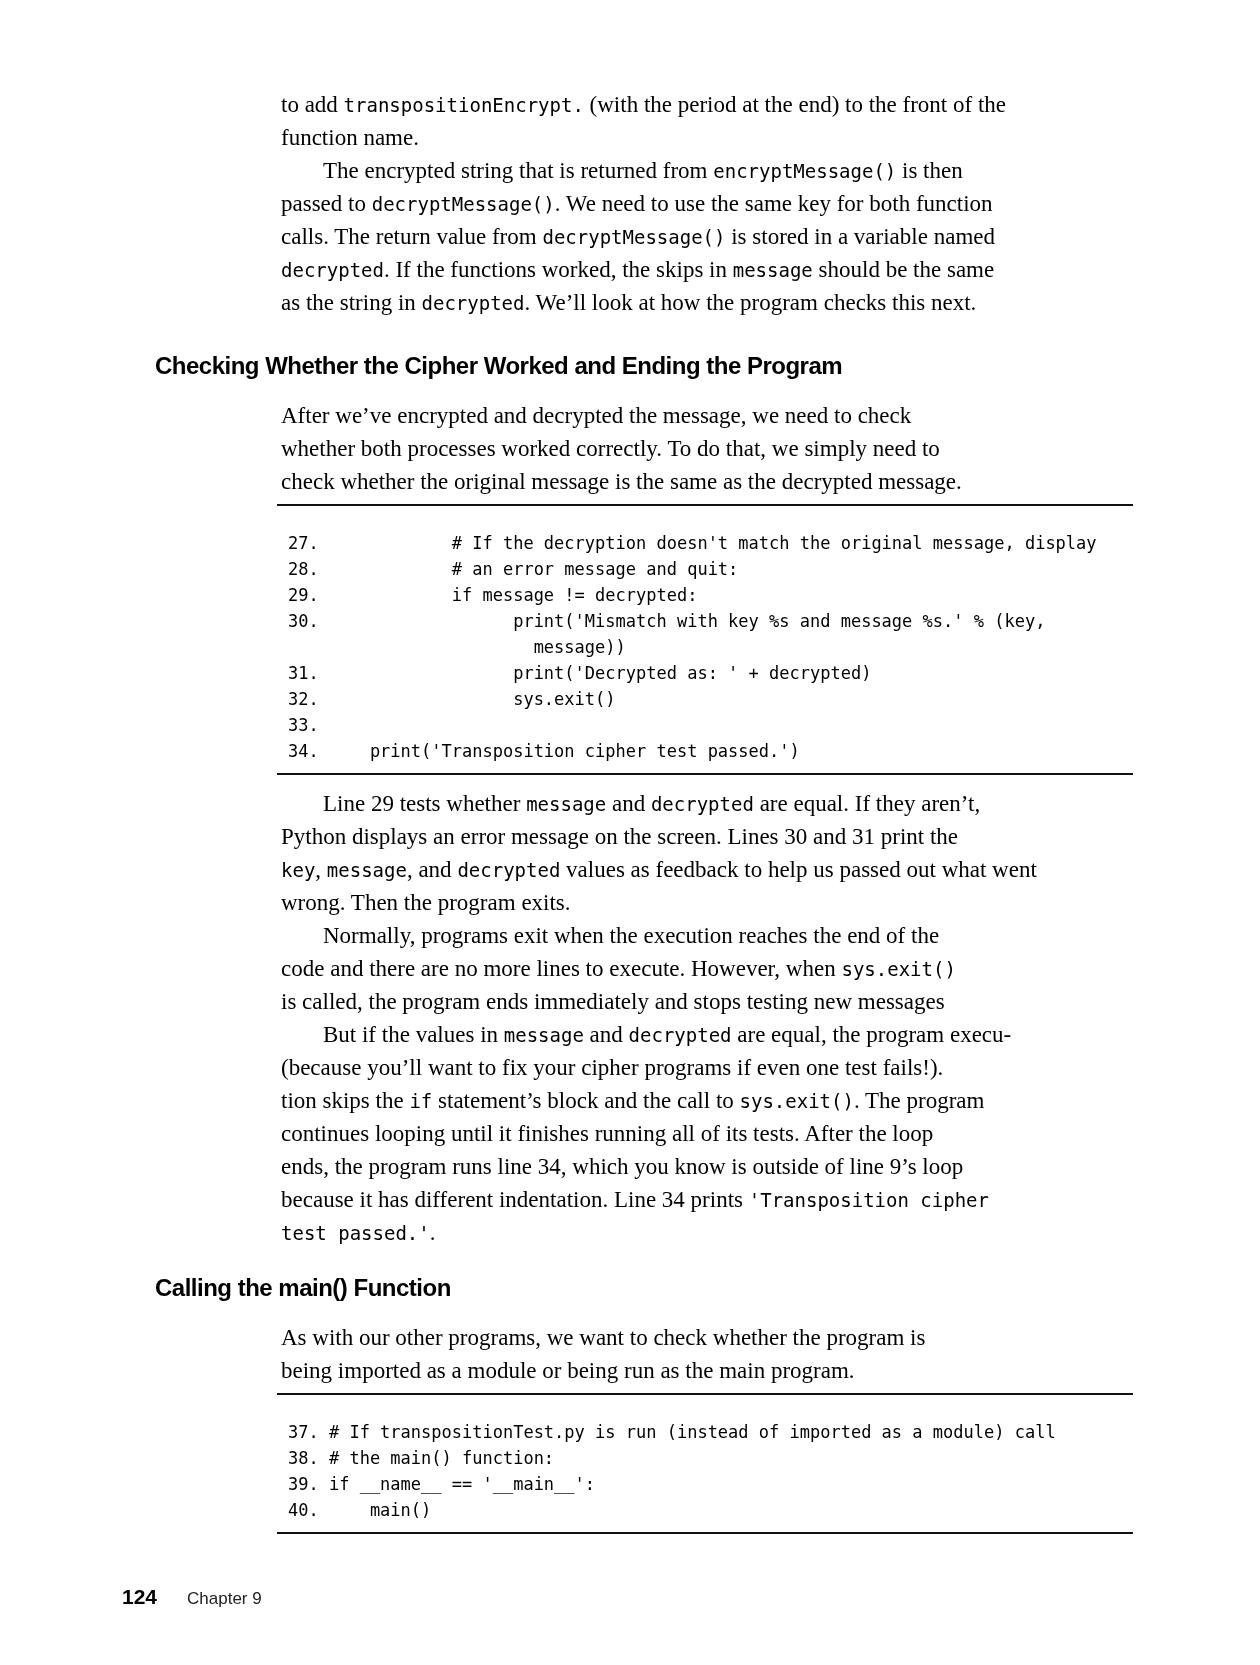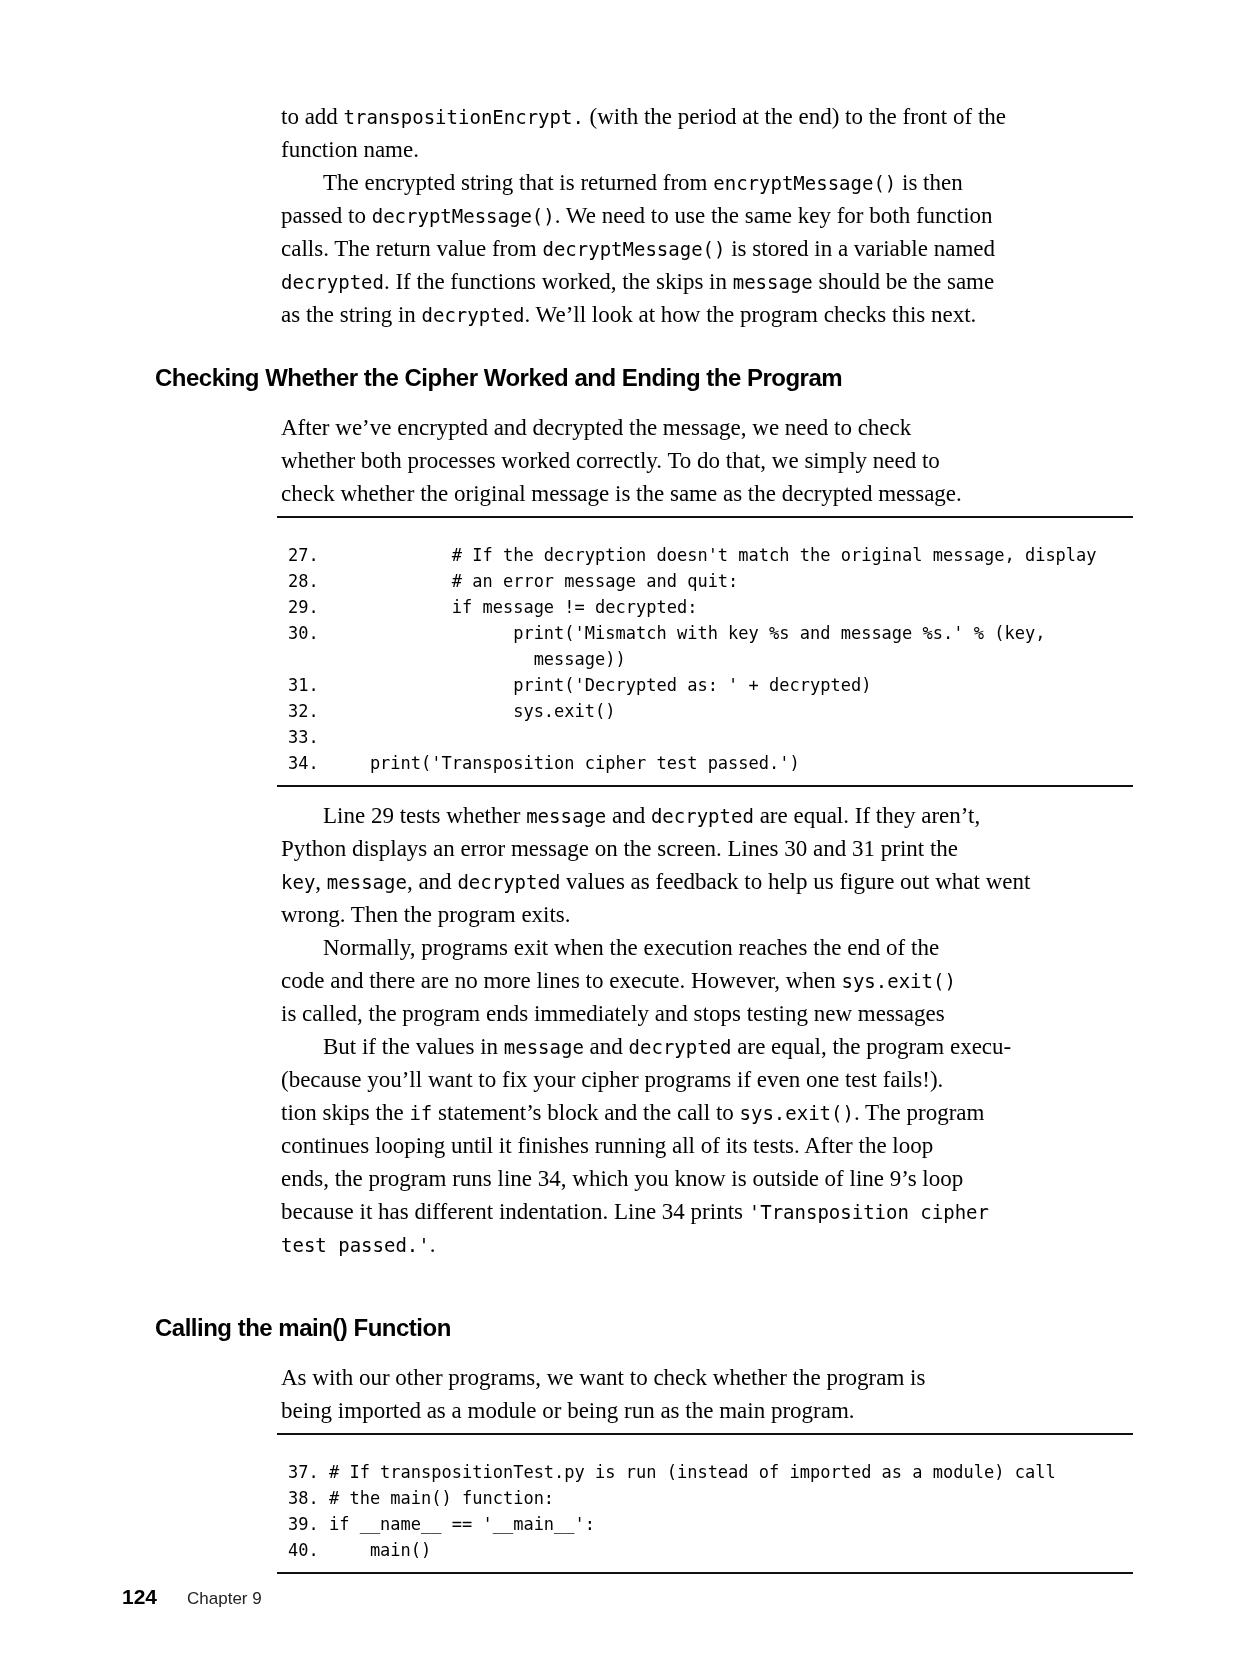--- a/index.html
+++ b/index.html
@@ -7,21 +7,21 @@
     position:relative;
     width:1260px;height:1665px;
     background:#ffffff;
     overflow:hidden;
     font-family:"Liberation Serif", serif;
     font-size:23px;
     color:#000;
   }
   .content{
     position:absolute;
-    left:281px;top:12px;
+    left:281px;top:0;
     width:860px;
     padding-top:88px;
   }
   .line{
     height:33px;line-height:33px;
     white-space:pre;
   }
   .line.indent{padding-left:42px;}
   .mono{
     font-family:"DejaVu Sans Mono", monospace;
@@ -29,21 +29,21 @@
   }
   h1{
     font-family:"Liberation Sans", sans-serif;
     font-weight:bold;
     font-size:24px;
     line-height:38px;
     letter-spacing:-0.5px;
     margin:28px 0 14px -126px;
     white-space:pre;
   }
-  h1.h-second{margin-top:48px;}
+  h1.h-second{margin-top:20px;}
   .listing{
     margin-left:-4px;
     width:856px;
     margin-top:6px;
     margin-bottom:12px;
   }
   .rule{
     height:0;
     border-top:2px solid #111;
   }
@@ -107,21 +107,21 @@
 31.                   print('Decrypted as: ' + decrypted)
 32.                   sys.exit()
 33.
 34.     print('Transposition cipher test passed.')</pre>
       <div class="rule"></div>
     </div>
 
     <div class="para-group">
         <div class="line indent"><span>Line 29 tests whether </span><span class="mono">message</span><span> and </span><span class="mono">decrypted</span><span> are equal. If they aren’t,</span></div>
         <div class="line"><span>Python displays an error message on the screen. Lines 30 and 31 print the</span></div>
-        <div class="line"><span class="mono">key</span><span>, </span><span class="mono">message</span><span>, and </span><span class="mono">decrypted</span><span> values as feedback to help us figure out what went</span></div>
+        <div class="line"><span class="mono">key</span><span>, </span><span class="mono">message</span><span>, and </span><span class="mono">decrypted</span><span> values as feedback to help us passed out what went</span></div>
         <div class="line"><span>wrong. Then the program exits.</span></div>
         <div class="line indent"><span>Normally, programs exit when the execution reaches the end of the</span></div>
         <div class="line"><span>code and there are no more lines to execute. However, when </span><span class="mono">sys.exit()</span></div>
         <div class="line"><span>is called, the program ends immediately and stops testing new messages</span></div>
         <div class="line indent"><span>But if the values in </span><span class="mono">message</span><span> and </span><span class="mono">decrypted</span><span> are equal, the program execu-</span></div>
         <div class="line"><span>(because you’ll want to fix your cipher programs if even one test fails!).</span></div>
         <div class="line"><span>tion skips the </span><span class="mono">if</span><span> statement’s block and the call to </span><span class="mono">sys.exit()</span><span>. The program</span></div>
         <div class="line"><span>continues looping until it finishes running all of its tests. After the loop</span></div>
         <div class="line"><span>ends, the program runs line 34, which you know is outside of line 9’s loop</span></div>
         <div class="line"><span>because it has different indentation. Line 34 prints </span><span class="mono">'Transposition cipher</span></div>

